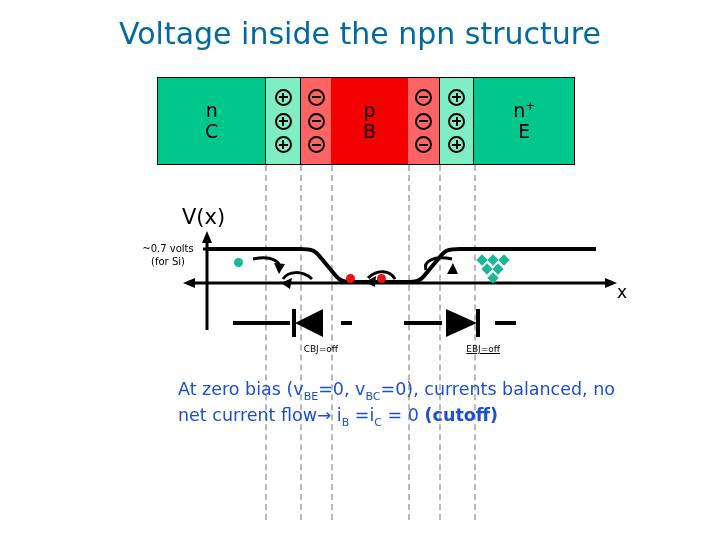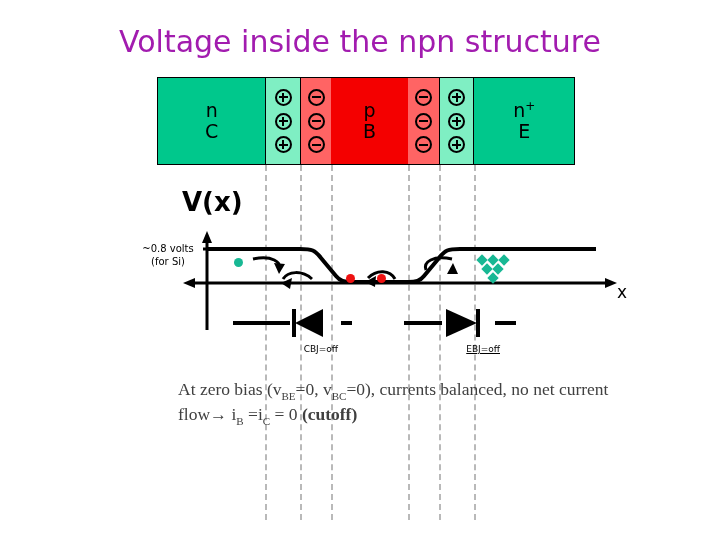--- a/index.html
+++ b/index.html
@@ -7,24 +7,24 @@
     width:720px;height:540px;
     background:#ffffff;
     font-family:"DejaVu Sans", sans-serif;
     overflow:hidden;
     position:relative;
   }
   #stage{position:absolute;left:0;top:0;width:720px;height:540px;}
 
   
   #title{
-    position:absolute;left:0;top:24px;width:720px;
+    position:absolute;left:0;top:16px;width:720px;
     text-align:center;
     font-size:30px;
-    color:#a21caf;
+    color:#0369a1;
     font-family:"DejaVu Sans", sans-serif;
     letter-spacing:0px;
     white-space:nowrap;
   }
 
   
   #bar{
     position:absolute;left:157px;top:77px;width:418px;height:88px;
     display:flex;
     border:1px solid #000;
@@ -62,22 +62,22 @@
   
   .guide{
     position:absolute;top:165px;width:0;height:355px;
     border-left:2px dashed #b9b9b9;
   }
 
   
   #plot{position:absolute;left:0;top:0;width:720px;height:540px;pointer-events:none;}
 
   #vx-label{
-    position:absolute;left:182px;top:187px;
-    font-size:26px;color:#000;font-weight:bold;
+    position:absolute;left:182px;top:205px;
+    font-size:21px;color:#000;
   }
   #volt-label{
     position:absolute;left:130px;top:243px;width:76px;
     text-align:center;font-size:10px;color:#000;line-height:1.25;
   }
   #x-label{
     position:absolute;left:617px;top:282px;
     font-size:17px;color:#000;
   }
 
@@ -86,21 +86,21 @@
   .diamond{position:absolute;width:8px;height:8px;transform:rotate(45deg);}
 
   
   .diode-label{
     position:absolute;font-size:9px;color:#000;text-align:right;
   }
 
   
   #caption{
     position:absolute;left:178px;top:378px;width:448px;
-    font-size:17.5px;color:#404040;line-height:1.30;font-family:Liberation Serif, serif;
+    font-size:17.5px;color:#1d4ed8;line-height:1.30;
   }
   #caption .sub{font-size:11px;vertical-align:sub;}
   #caption .bold{font-weight:bold;}
   #caption .arrow{font-size:17px;}
 </style>
 </head>
 <body>
 
 <div id="stage">
 
@@ -209,21 +209,21 @@
     <g stroke="#000" stroke-width="4">
       <line x1="404" y1="323" x2="442" y2="323"></line>
       <line x1="495" y1="323" x2="516" y2="323"></line>
       <polygon points="446,309 446,337 477,323" fill="#000" stroke="none"></polygon>
       <line x1="478" y1="309" x2="478" y2="337"></line>
     </g>
   </svg>
 
   <div id="vx-label">V(x)</div>
   <div id="volt-label">
-    <div>~0.8 volts</div>
+    <div>~0.7 volts</div>
     <div>(for Si)</div>
   </div>
   <div id="x-label">x</div>
 
   <span class="dot" style="left:234px;top:258px;background:#18b894;"></span>
   <span class="dot" style="left:346px;top:274px;background:#ee1111;"></span>
   <span class="dot" style="left:377px;top:274px;background:#ee1111;"></span>
 
   <span class="diamond" style="left:478px;top:256px;background:#18b894;"></span>
   <span class="diamond" style="left:489px;top:256px;background:#18b894;"></span>

